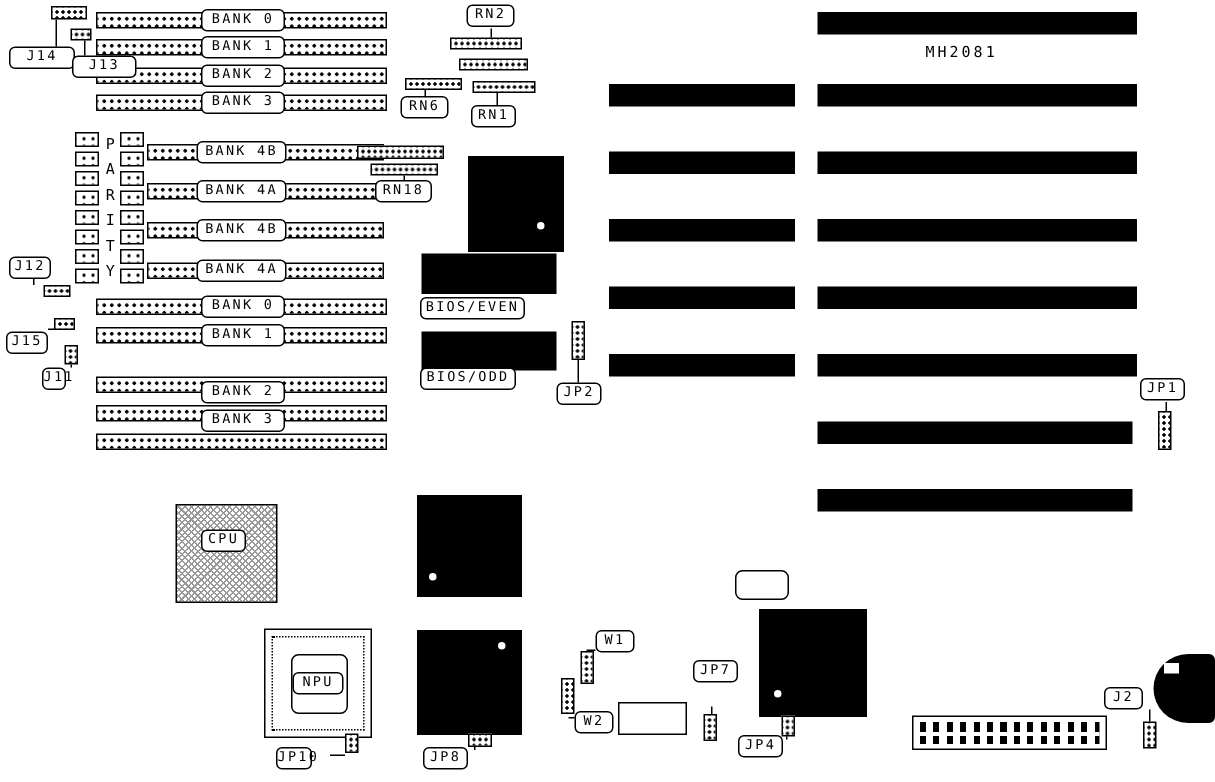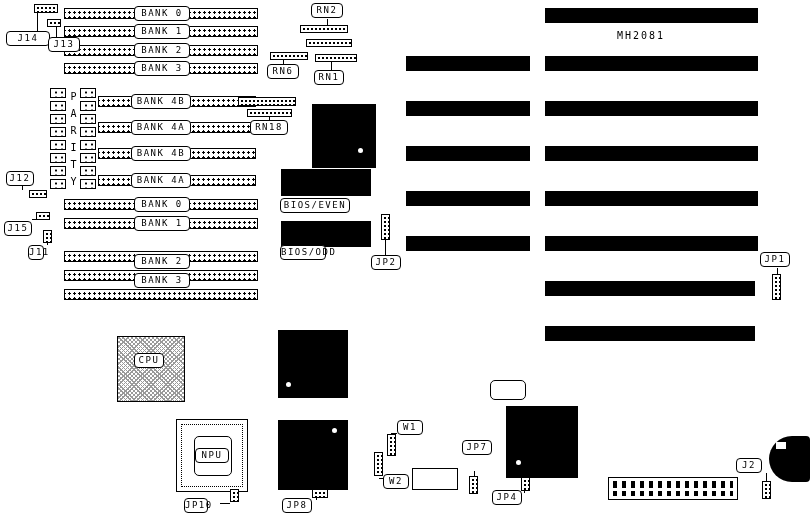--- a/index.html
+++ b/index.html
@@ -39,21 +39,21 @@
 </head>
 <body>
 
 <div class="board">
 
   <div class="hdr" style="left:34px;top:4px;width:24px;height:9px"></div>
   <div class="hdr" style="left:47px;top:19px;width:14px;height:8px"></div>
   <div class="line" style="left:37px;top:13px;width:1px;height:18px"></div>
   <div class="line" style="left:56px;top:27px;width:1px;height:10px"></div>
   <div class="lbl" style="left:6px;top:31px;width:44px">J14</div>
-  <div class="lbl" style="left:48px;top:37px;width:32px">J13</div>
+  <div class="lbl" style="left:48px;top:37px;width:43px">J13</div>
 
   <div class="simm" style="left:64px;top:8px;width:194px"></div>
   <div class="simm" style="left:64px;top:26px;width:194px"></div>
   <div class="simm" style="left:64px;top:45px;width:194px"></div>
   <div class="simm" style="left:64px;top:63px;width:194px"></div>
   <div class="lbl" style="left:134px;top:6px;width:56px">BANK 0</div>
   <div class="lbl" style="left:134px;top:24px;width:56px">BANK 1</div>
   <div class="lbl" style="left:134px;top:43px;width:56px">BANK 2</div>
   <div class="lbl" style="left:134px;top:61px;width:56px">BANK 3</div>
 
@@ -119,21 +119,21 @@
   <div class="hdr" style="left:247px;top:109px;width:45px;height:8px"></div>
   <div class="line" style="left:269px;top:117px;width:1px;height:3px"></div>
 
   <div class="qfp" style="left:312px;top:104px;width:64px;height:64px">
     <div class="dot" style="left:46px;top:44px"></div>
   </div>
 
   <div class="slot" style="left:281px;top:169px;width:90px;height:27px"></div>
   <div class="lbl" style="left:280px;top:198px;width:70px">BIOS/EVEN</div>
   <div class="slot" style="left:281px;top:221px;width:90px;height:26px"></div>
-  <div class="lbl" style="left:280px;top:245px;width:46px">BIOS/ODD</div>
+  <div class="lbl" style="left:280px;top:245px;width:64px">BIOS/ODD</div>
 
   <div class="hdr" style="left:381px;top:214px;width:9px;height:26px"></div>
   <div class="line" style="left:385px;top:240px;width:1px;height:15px"></div>
   <div class="lbl" style="left:371px;top:255px;width:30px">JP2</div>
 
   <div class="slot" style="left:545px;top:8px;width:213px"></div>
   <div class="slot" style="left:406px;top:56px;width:124px"></div>
   <div class="slot" style="left:545px;top:56px;width:213px"></div>
   <div class="slot" style="left:406px;top:101px;width:124px"></div>
   <div class="slot" style="left:545px;top:101px;width:213px"></div>

